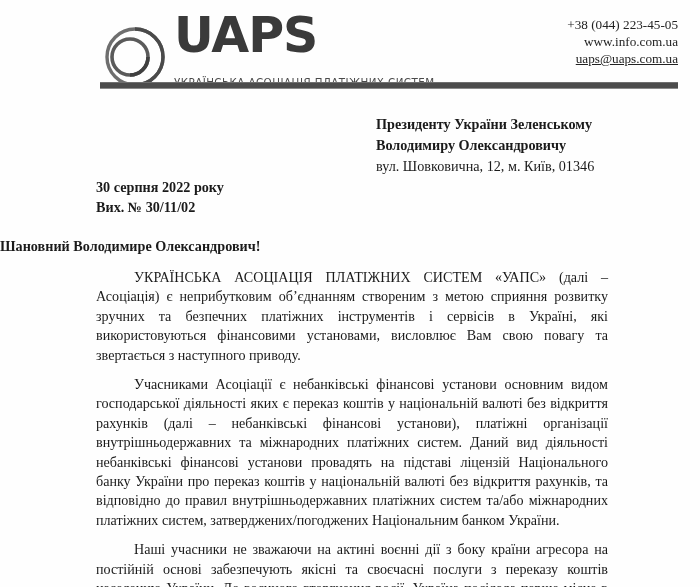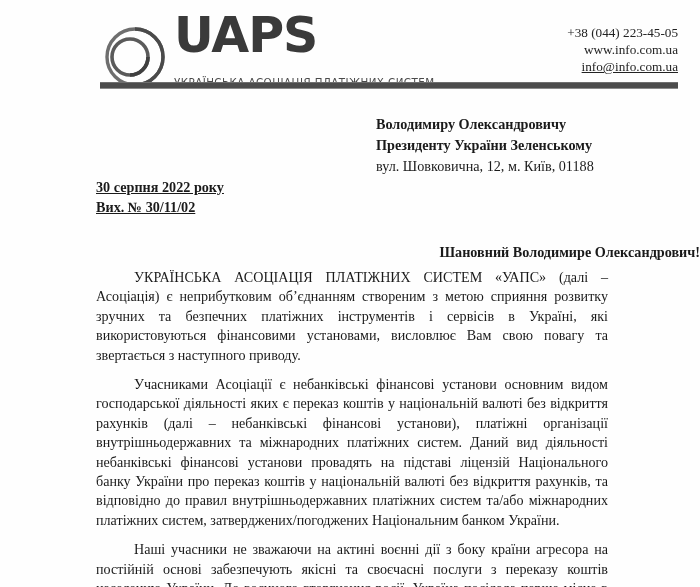--- a/index.html
+++ b/index.html
@@ -58,21 +58,21 @@
     font-family: "DejaVu Sans", "Liberation Sans", sans-serif;
     font-size: 10.3px;
     letter-spacing: 0.45px;
     color: #4a4a4a;
     margin-top: 14px;
     white-space: nowrap;
   }
   .contacts {
     position: absolute;
     right: 22px;
-    top: 24px;
+    top: 16px;
     text-align: right;
     font-size: 13.2px;
     line-height: 17px;
     color: #222;
   }
   .contacts .mail {
     text-decoration: underline;
   }
   .rule {
     position: absolute;
@@ -99,30 +99,29 @@
   }
 
   
   .dateblock {
     position: absolute;
     left: 96px;
     top: 177px;
     font-size: 14.2px;
     line-height: 20px;
     font-weight: bold;
-    text-decoration: underline;
   }
 
   
   .salutation {
     position: absolute;
     left: 0;
     right: 0;
-    top: 244px;
-    text-align: right;
+    top: 238px;
+    text-align: left;
     font-size: 14.2px;
     font-weight: bold;
   }
 
   
   .body-text {
     position: absolute;
     left: 96px;
     top: 268px;
     width: 512px;
@@ -156,30 +155,30 @@
       </span>
       <span class="wordmark-wrap">
         <span class="wordmark">UAPS</span>
         <span class="tagline">УКРАЇНСЬКА АСОЦІАЦІЯ ПЛАТІЖНИХ СИСТЕМ</span>
       </span>
     </div>
 
     <div class="contacts">
       <div>+38 (044) 223-45-05</div>
       <div>www.info.com.ua</div>
-      <div class="mail">info@info.com.ua</div>
+      <div class="mail">uaps@uaps.com.ua</div>
     </div>
 
     <div class="rule"></div>
   </div>
 
   <div class="addressee">
+    <div class="b">Президенту України Зеленському</div>
     <div class="b">Володимиру Олександровичу</div>
-    <div class="b">Президенту України Зеленському</div>
-    <div>вул. Шовковична, 12, м. Київ, 01188</div>
+    <div>вул. Шовковична, 12, м. Київ, 01346</div>
   </div>
 
   <div class="dateblock">
     <div>30 серпня 2022 року</div>
     <div>Вих. № 30/11/02</div>
   </div>
 
   <div class="salutation">Шановний Володимире Олександрович!</div>
 
   <div class="body-text">

